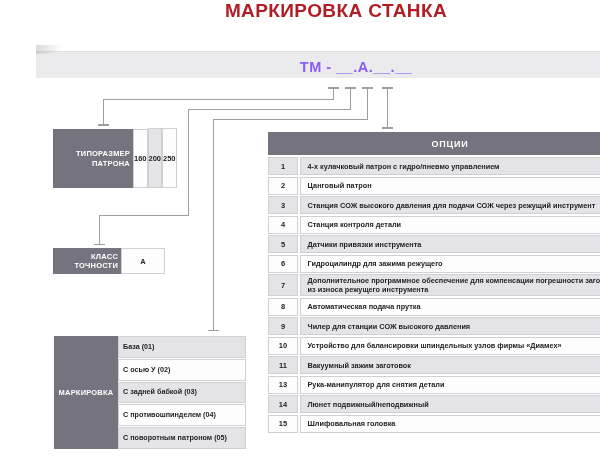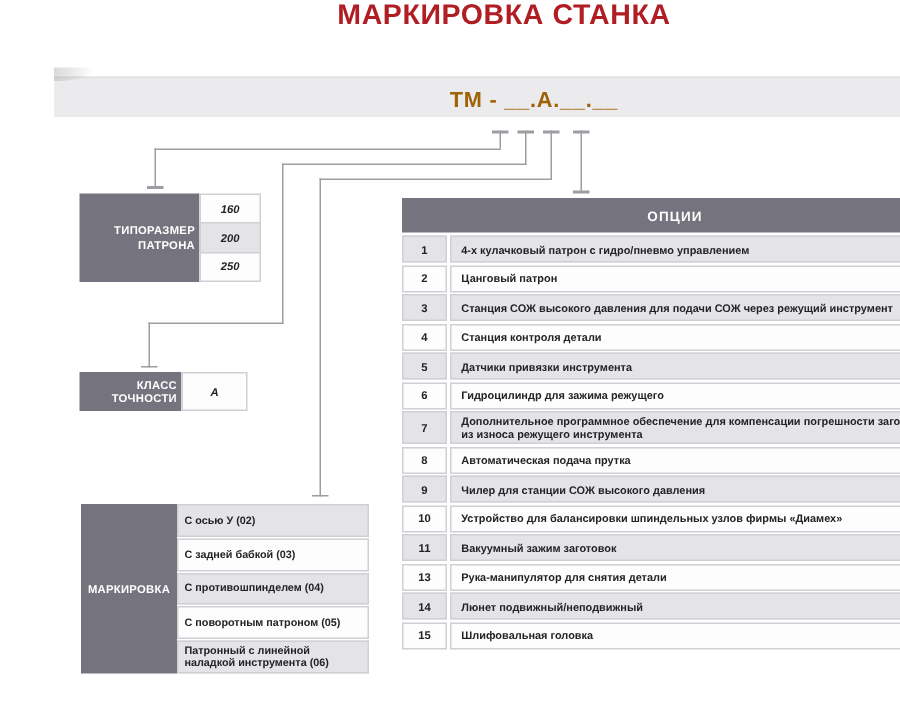--- a/index.html
+++ b/index.html
@@ -21,32 +21,32 @@
     background: var(--band-gray, #ebebed); border-top: 1px solid #e0e0e2;
   }
   .band-smudge {
     position: absolute; left: 0; top: -7px; width: 26px; height: 9px;
     background: linear-gradient(100deg, #ababaf, rgba(255,255,255,0));
     border-radius: 0 0 90% 0; opacity: .45;
   }
   .code {
     position: absolute; left: 250px; top: 59px; width: 140px;
     text-align: center; font-size: 14.5px; font-weight: bold;
-    color: #a16207; letter-spacing: 0.5px;
+    color: #8b5cf6; letter-spacing: 0.5px;
   }
 
   .ln { position: absolute; background: var(--line-gray, #9d9da3); }
 
   .dark-box {
     position: absolute; background: var(--box-dark, #75747e); color: #ffffff;
     display: flex; align-items: center; justify-content: center; text-align: right;
     font-weight: bold; font-size: 7.5px; line-height: 9.5px; letter-spacing: 0.2px;
     padding: 0 3px;
   }
-  .vals { position: absolute; display: flex; flex-direction: column; font-style: italic; }
+  .vals { position: absolute; display: flex; flex-direction: row; }
   .val-cell {
     flex: 1; background: var(--row-white, #fdfdfd);
     border: 1px solid var(--border, #cfcfd4); margin-top: -1px;
     display: flex; align-items: center; justify-content: center;
     font-weight: bold; font-size: 7.5px; color: var(--text-dark, #232325);
   }
   .val-cell:first-child { margin-top: 0; }
   .vals.striped .val-cell:nth-child(even) { background: var(--row-gray, #e4e4e7); }
 
   .cfg-rows { position: absolute; display: flex; flex-direction: column; }
@@ -128,25 +128,25 @@
 
   <div class="dark-box" style="left:17px;top:248px;width:68px;height:26px">КЛАСС ТОЧНОСТИ</div>
   <div class="vals" style="left:85px;top:248px;width:44px;height:26px">
 
   <div class="val-cell">А</div>
     </div>
 
   <div class="dark-box" style="left:18px;top:336px;width:64px;height:113px">МАРКИРОВКА</div>
   <div class="cfg-rows" style="left:82px;top:336px;width:128px;height:113px">
 
+  <div class="cfg-row">База (01)</div>
       <div class="cfg-row">С осью У (02)</div>
       <div class="cfg-row">С задней бабкой (03)</div>
       <div class="cfg-row">С противошпинделем (04)</div>
       <div class="cfg-row">С поворотным патроном (05)</div>
-      <div class="cfg-row">Патронный с линейной наладкой инструмента (06)</div>
     </div>
 
   <div class="opts">
     <div class="opts-header">ОПЦИИ</div>
     <div class="opt-rows">
 
     <div class="opt-row">
         <div class="opt-num">1</div>
         <div class="opt-text">4-х кулачковый патрон с гидро/пневмо управлением</div>
       </div>

